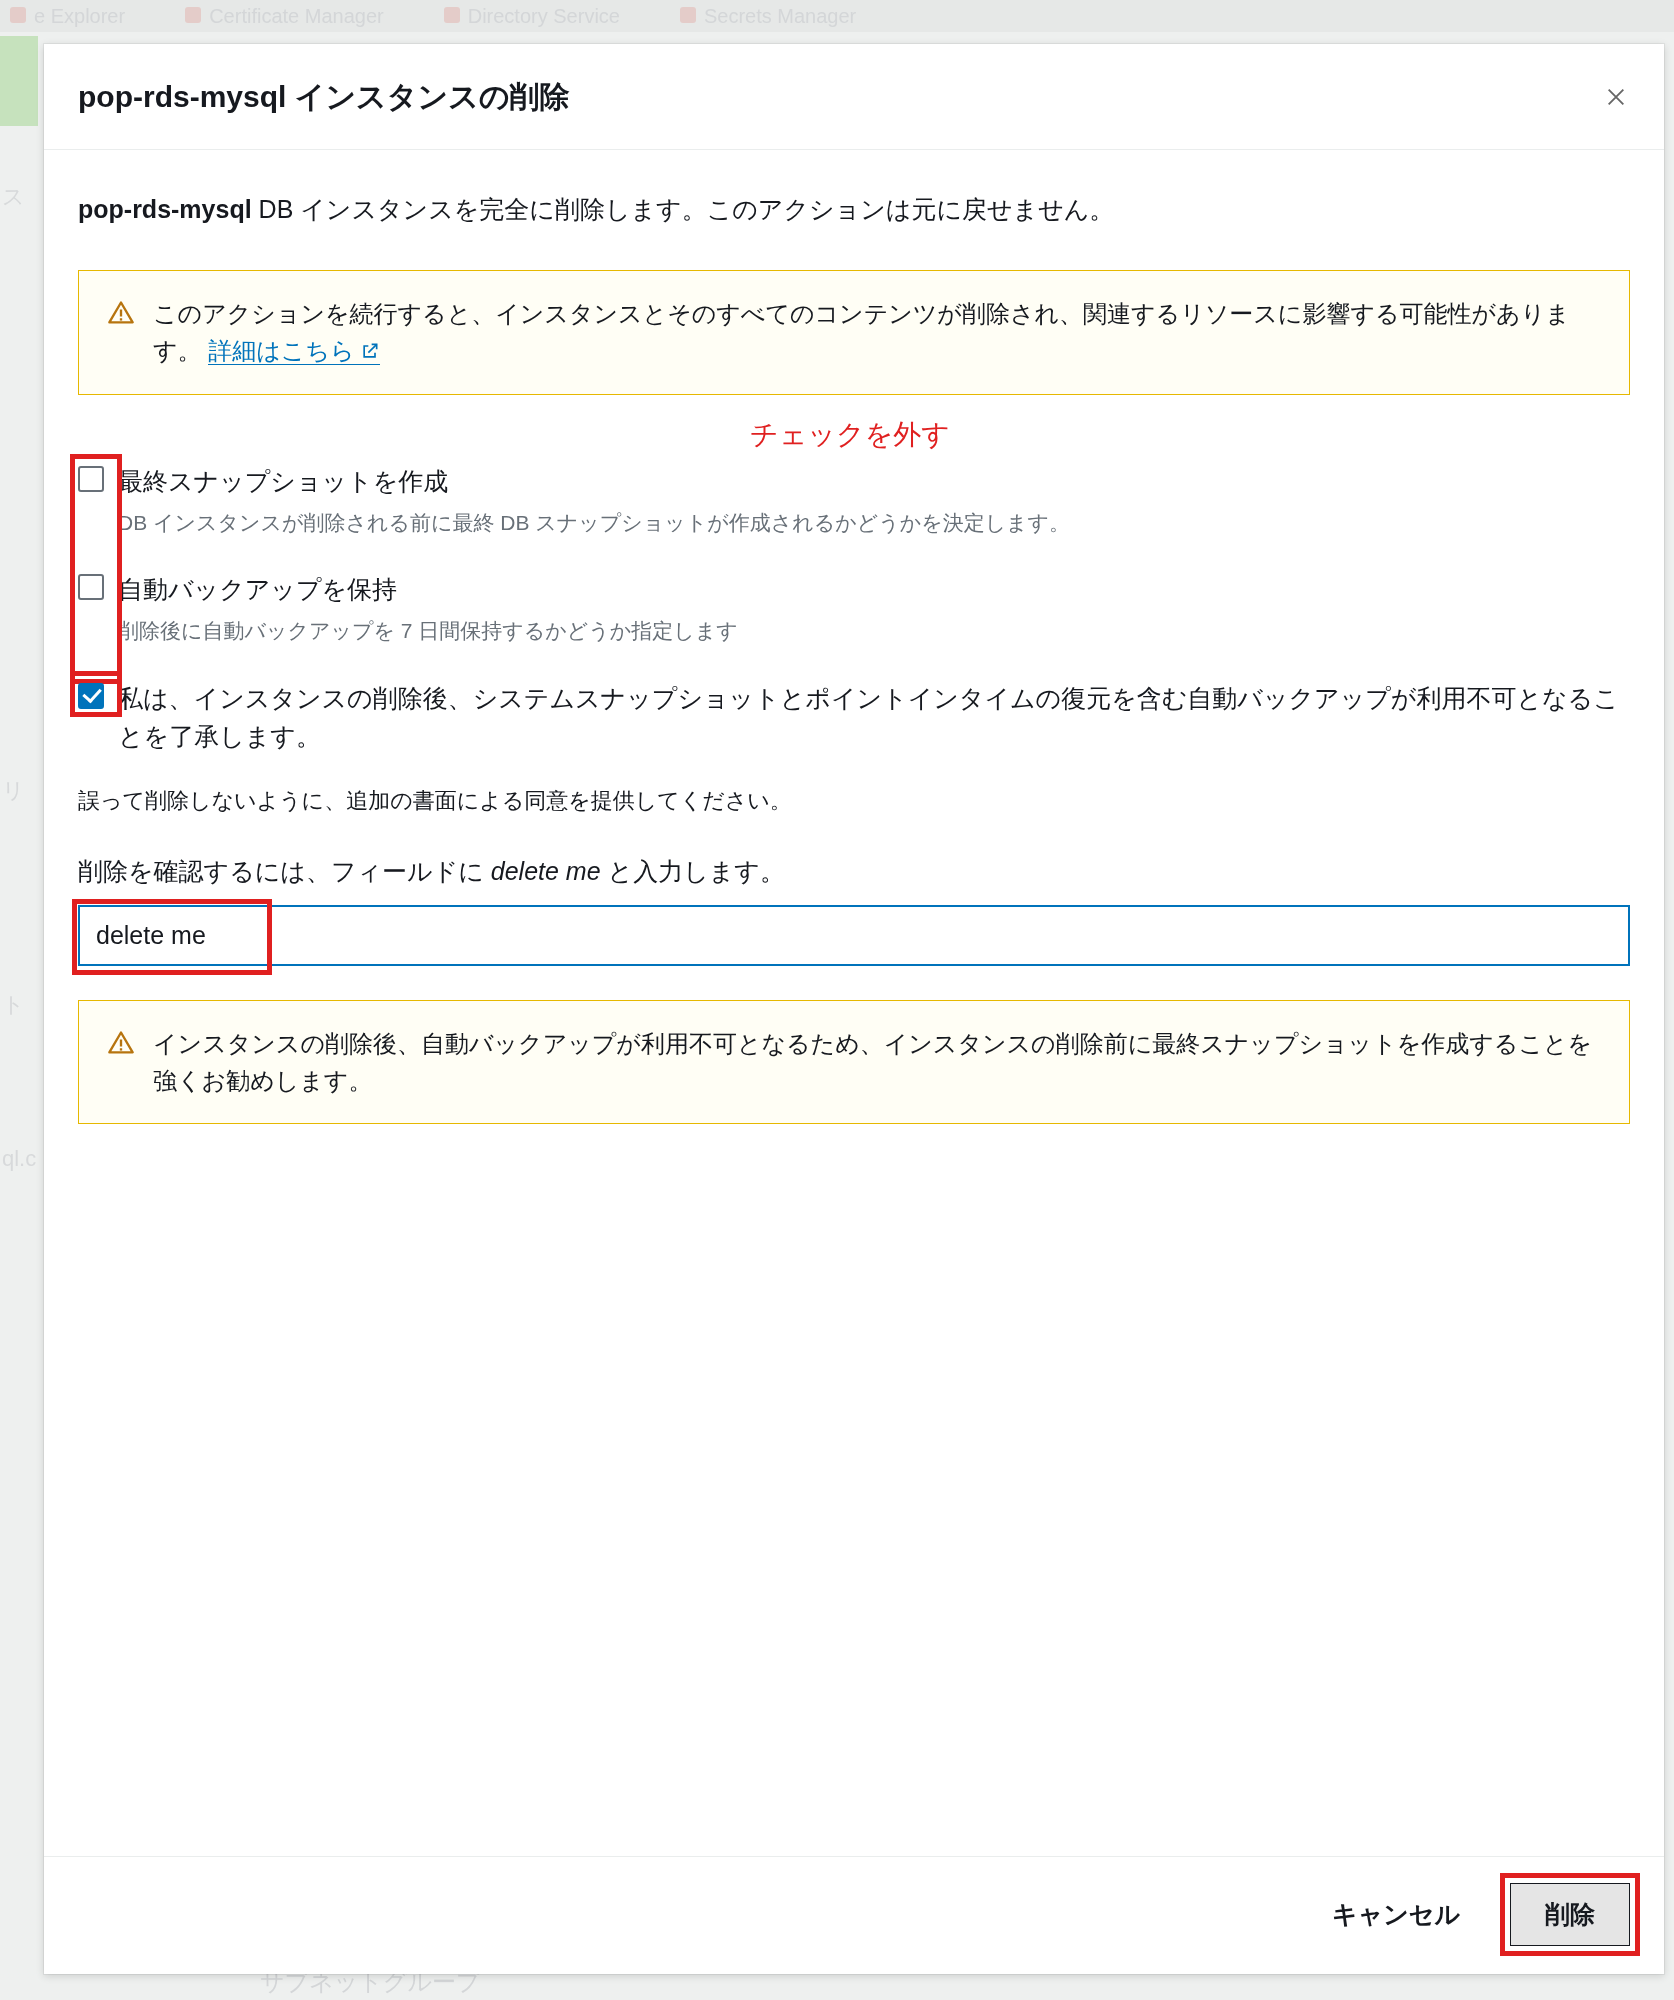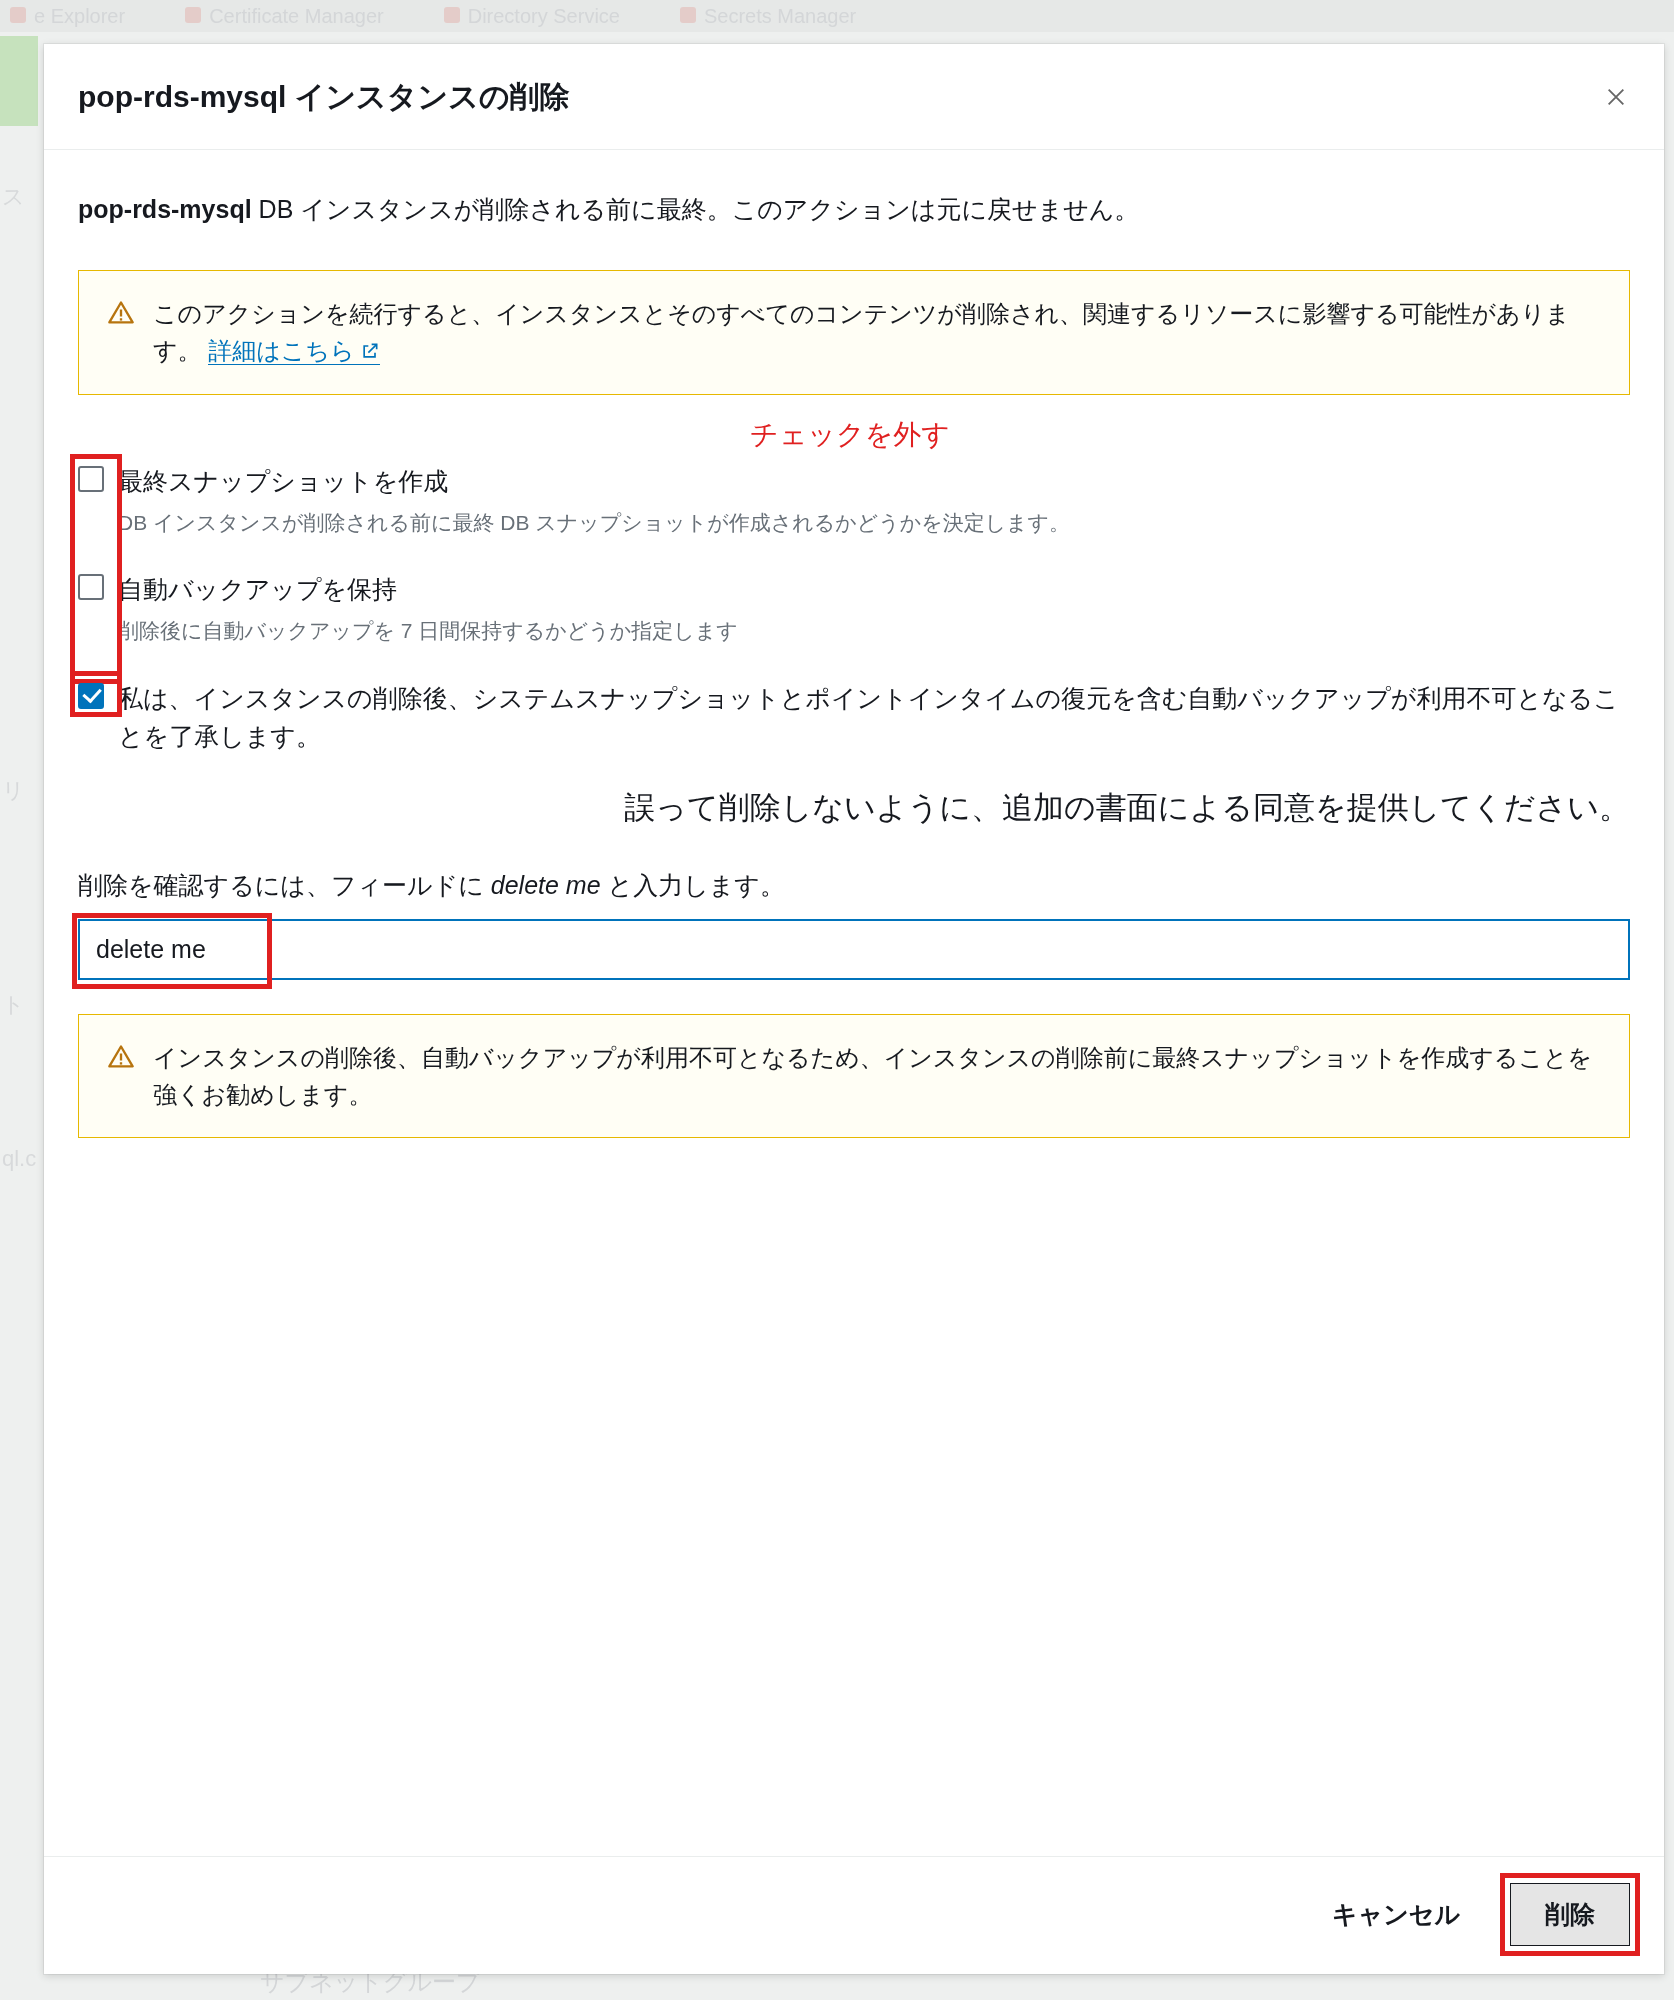--- a/index.html
+++ b/index.html
@@ -152,21 +152,21 @@
   .check-label { font-size: 25px; color:#16191f; }
   .check-desc { font-size: 21px; color:#687078; margin-top:6px; line-height:1.5; }
 
   
   .anno-box {
     position: absolute;
     border: 5px solid #e02020;
     pointer-events: none;
   }
 
-  .consent-text { margin: 18px 0 34px 0; font-size:31px;text-align:right; }
+  .consent-text { margin: 18px 0 34px 0; font-size:22px; }
   .confirm-label { margin-bottom: 14px; font-size:25px; }
   .confirm-label i { font-style: italic; }
 
   .input-wrap { position: relative; margin-bottom: 34px; }
   .text-input {
     width: 100%;
     border: 2px solid #0073bb;
     padding: 14px 16px;
     font-size: 25px;
     font-family: inherit;
@@ -232,21 +232,21 @@
     <div class="close-btn">
       <svg viewBox="0 0 24 24" fill="none">
           <path d="M4 4 L20 20 M20 4 L4 20"></path>
         </svg>
     </div>
   </div>
 
   <div class="modal-body">
 
     <p class="intro">
-      <b>pop-rds-mysql</b><span> DB インスタンスが削除される前に最終。このアクションは元に戻せません。</span>
+      <b>pop-rds-mysql</b><span> DB インスタンスを完全に削除します。このアクションは元に戻せません。</span>
     </p>
 
     <div class="alert">
       <span class="warn-icon">
         <svg viewBox="0 0 24 24">
             <path d="M12 3 L22 20 H2 Z" fill="none" stroke="#b7740e" stroke-width="2" stroke-linejoin="round"></path>
             <rect x="11" y="9" width="2" height="6" fill="#b7740e"></rect>
             <rect x="11" y="16.5" width="2" height="2" fill="#b7740e"></rect>
           </svg>
       </span>

